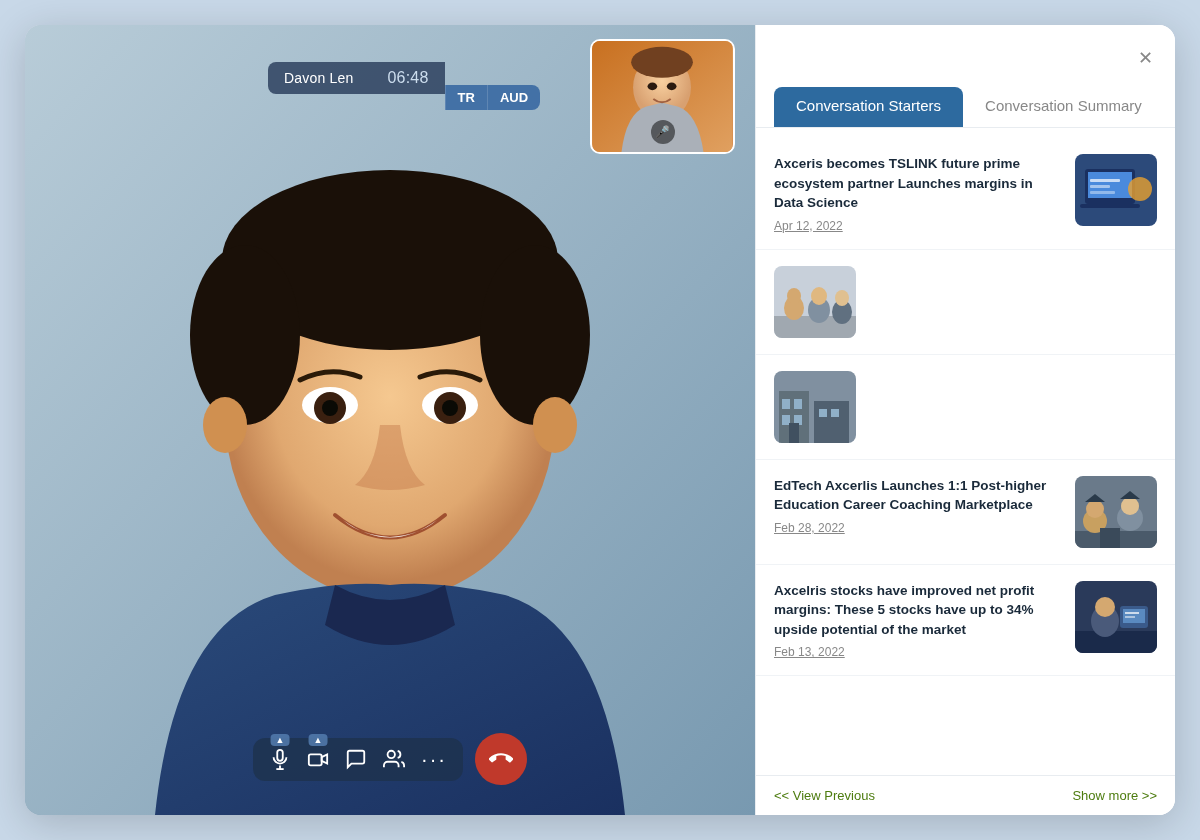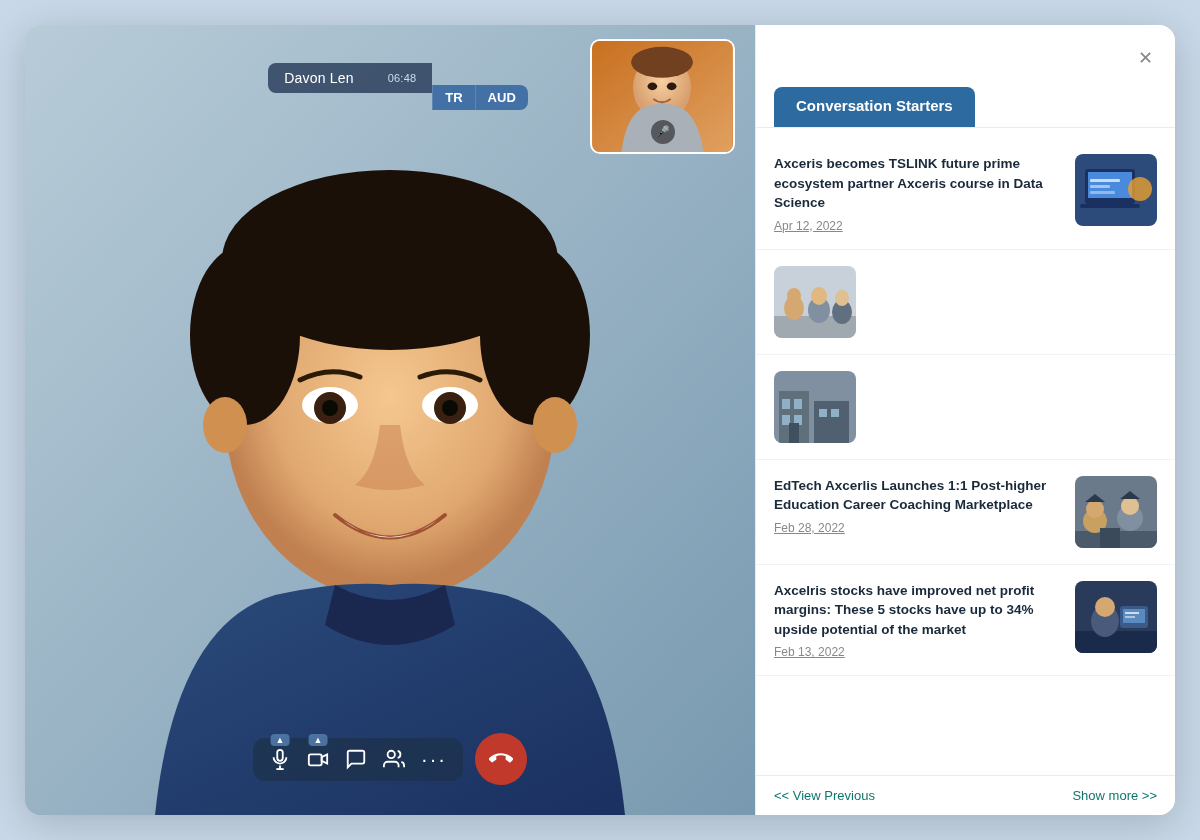--- a/index.html
+++ b/index.html
@@ -29,41 +29,41 @@
       flex: 1;
       position: relative;
       background: linear-gradient(160deg, #b0c4d4 0%, #8ca8bf 40%, #6e8fa8 100%);
       overflow: hidden;
     }
 
     
     .video-top-bar {
       position: absolute;
       top: 20px;
-      left: 8px;
+      left: 14px;
       width: 100%;
       display: flex;
       justify-content: center;
       align-items: center;
       gap: 0;
       z-index: 10;
     }
     .caller-info {
       background: rgba(40, 60, 90, 0.82);
       color: #fff;
       padding: 7px 16px;
       border-radius: 8px 0 0 8px;
       font-size: 14px;
       display: flex;
       align-items: center;
       gap: 14px;
       letter-spacing: 0.2px;
     }
     .caller-name { font-weight: 500; }
-    .call-time { font-size: 11px; color: #cde; margin-left: 20px; }
+    .call-time { font-size: 16px; color: #cde; margin-left: 20px; }
     .badge {
       padding: 5px 12px;
       font-size: 13px;
       font-weight: 600;
       color: #fff;
       cursor: pointer;
       margin-top: 40px;
     }
     .badge-tr {
       background: rgba(50, 100, 160, 0.85);
@@ -187,21 +187,21 @@
     .tabs-row {
       display: flex;
       padding: 0 18px;
       margin-top: 14px;
       gap: 0;
       border-bottom: 1px solid #e8ecf0;
     }
     .tab {
       padding: 10px 22px;
       font-size: 15px;
-      font-weight: 700;
+      font-weight: 400;
       cursor: pointer;
       border-radius: 8px 8px 0 0;
       color: #888;
       border-bottom: 3px solid transparent;
       white-space: nowrap;
     }
     .tab.active {
       background: #2d6a9f;
       color: #fff;
       border-bottom: 3px solid #2d6a9f;
@@ -244,21 +244,21 @@
 
     
     .sidebar-footer {
       padding: 12px 18px;
       display: flex;
       justify-content: space-between;
       align-items: center;
       border-top: 1px solid #e8ecf0;
     }
     .footer-link {
-      color: #0f766e;
+      color: #4d7c0f;
       font-size: 13px;
       cursor: pointer;
       font-weight: 500;
     }
 
     
     .face-svg {
       position: absolute;
       top: 0; left: 0;
       width: 100%;
@@ -422,27 +422,28 @@
   <div class="sidebar-panel">
 
     <div class="sidebar-header">
       <div class="sidebar-header-spacer"></div>
       <div></div>
       <div class="close-btn">✕</div>
     </div>
 
     <div class="tabs-row">
       <div class="tab active">Conversation Starters</div>
+      <div class="tab">Conversation Summary</div>
     </div>
 
     <div class="news-list" id="news-list">
 
     <div class="news-item">
       <div class="news-content">
-        <div class="news-title">Axceris becomes TSLINK future prime ecosystem partner Axceris course in Data Science</div>
+        <div class="news-title">Axceris becomes TSLINK future prime ecosystem partner Launches margins in Data Science</div>
         <div class="news-date">Apr 12, 2022</div>
       </div>
       <div class="news-thumb">
         <svg viewBox="0 0 82 72" xmlns="http://www.w3.org/2000/svg">
               <rect width="82" height="72" fill="#2c4a7a"></rect>
               <rect x="10" y="15" width="50" height="35" rx="3" fill="#1a3060"></rect>
               <rect x="13" y="18" width="44" height="26" fill="#4a8adc"></rect>
               <rect x="15" y="25" width="30" height="3" rx="1" fill="#fff" opacity="0.7"></rect>
               <rect x="15" y="31" width="20" height="3" rx="1" fill="#fff" opacity="0.5"></rect>
               <rect x="15" y="37" width="25" height="3" rx="1" fill="#fff" opacity="0.4"></rect>

